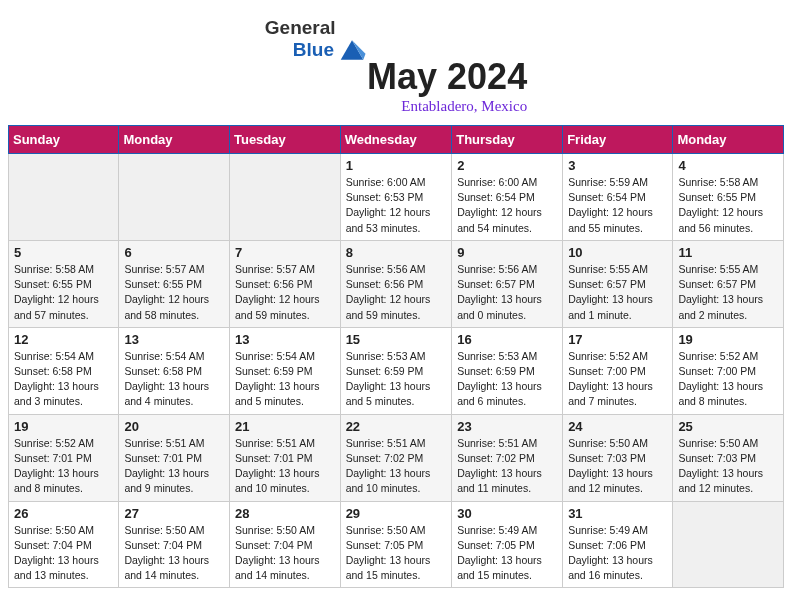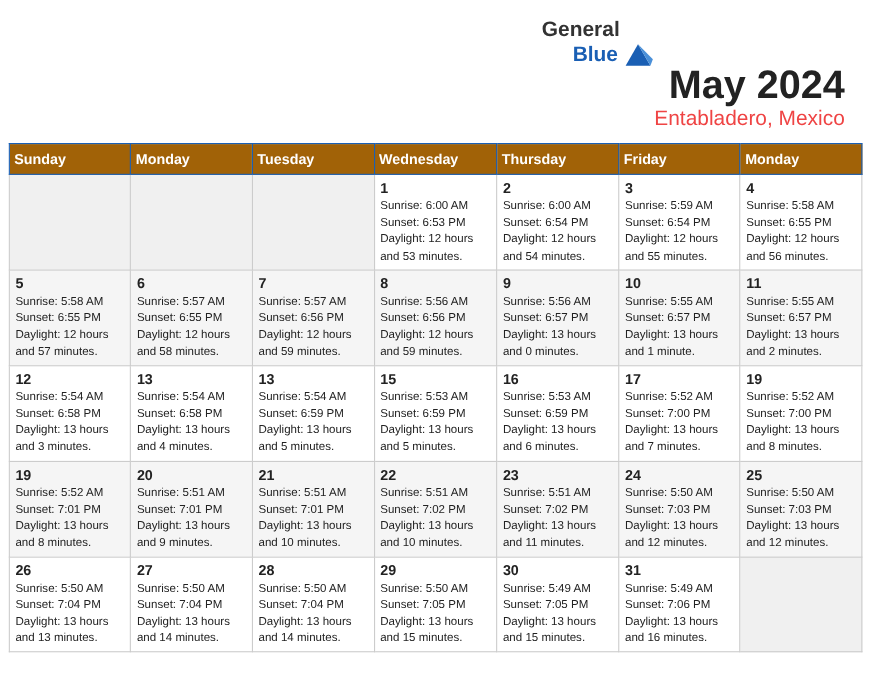--- a/index.html
+++ b/index.html
@@ -4,49 +4,50 @@
   <style>
     * { box-sizing: border-box; margin: 0; padding: 0; }
     body {
       font-family: Arial, sans-serif;
       background: #fff;
       width: 792px;
       min-height: 612px;
     }
     .header {
       display: flex;
-      justify-content: flex-end;
+      justify-content: center;
       align-items: flex-start;
       padding: 18px 24px 10px 24px;
     }
     .logo {
       display: flex;
       align-items: center;
     }
     .title-block {
       text-align: right;
       margin-top: 38px;
     }
     .title-month {
       font-size: 36px;
       font-weight: bold;
       color: #222;
     }
     .title-location {
-      font-size: 19px;
-      color: #ef4444;
+      font-size: 15px;
+      color: #6d28d9;
+      font-family: Liberation Serif, serif;
     }
     .calendar {
       width: 100%;
       border-collapse: collapse;
       margin: 0;
       padding: 0 0px;
     }
     .calendar th {
-      background-color: #a16207;
+      background-color: #be185d;
       color: #fff;
       font-size: 13px;
       font-weight: bold;
       padding: 6px 4px;
       text-align: left;
       border: 1px solid #1a5fb4;
     }
     .calendar td {
       vertical-align: top;
       border: 1px solid #ccc;

